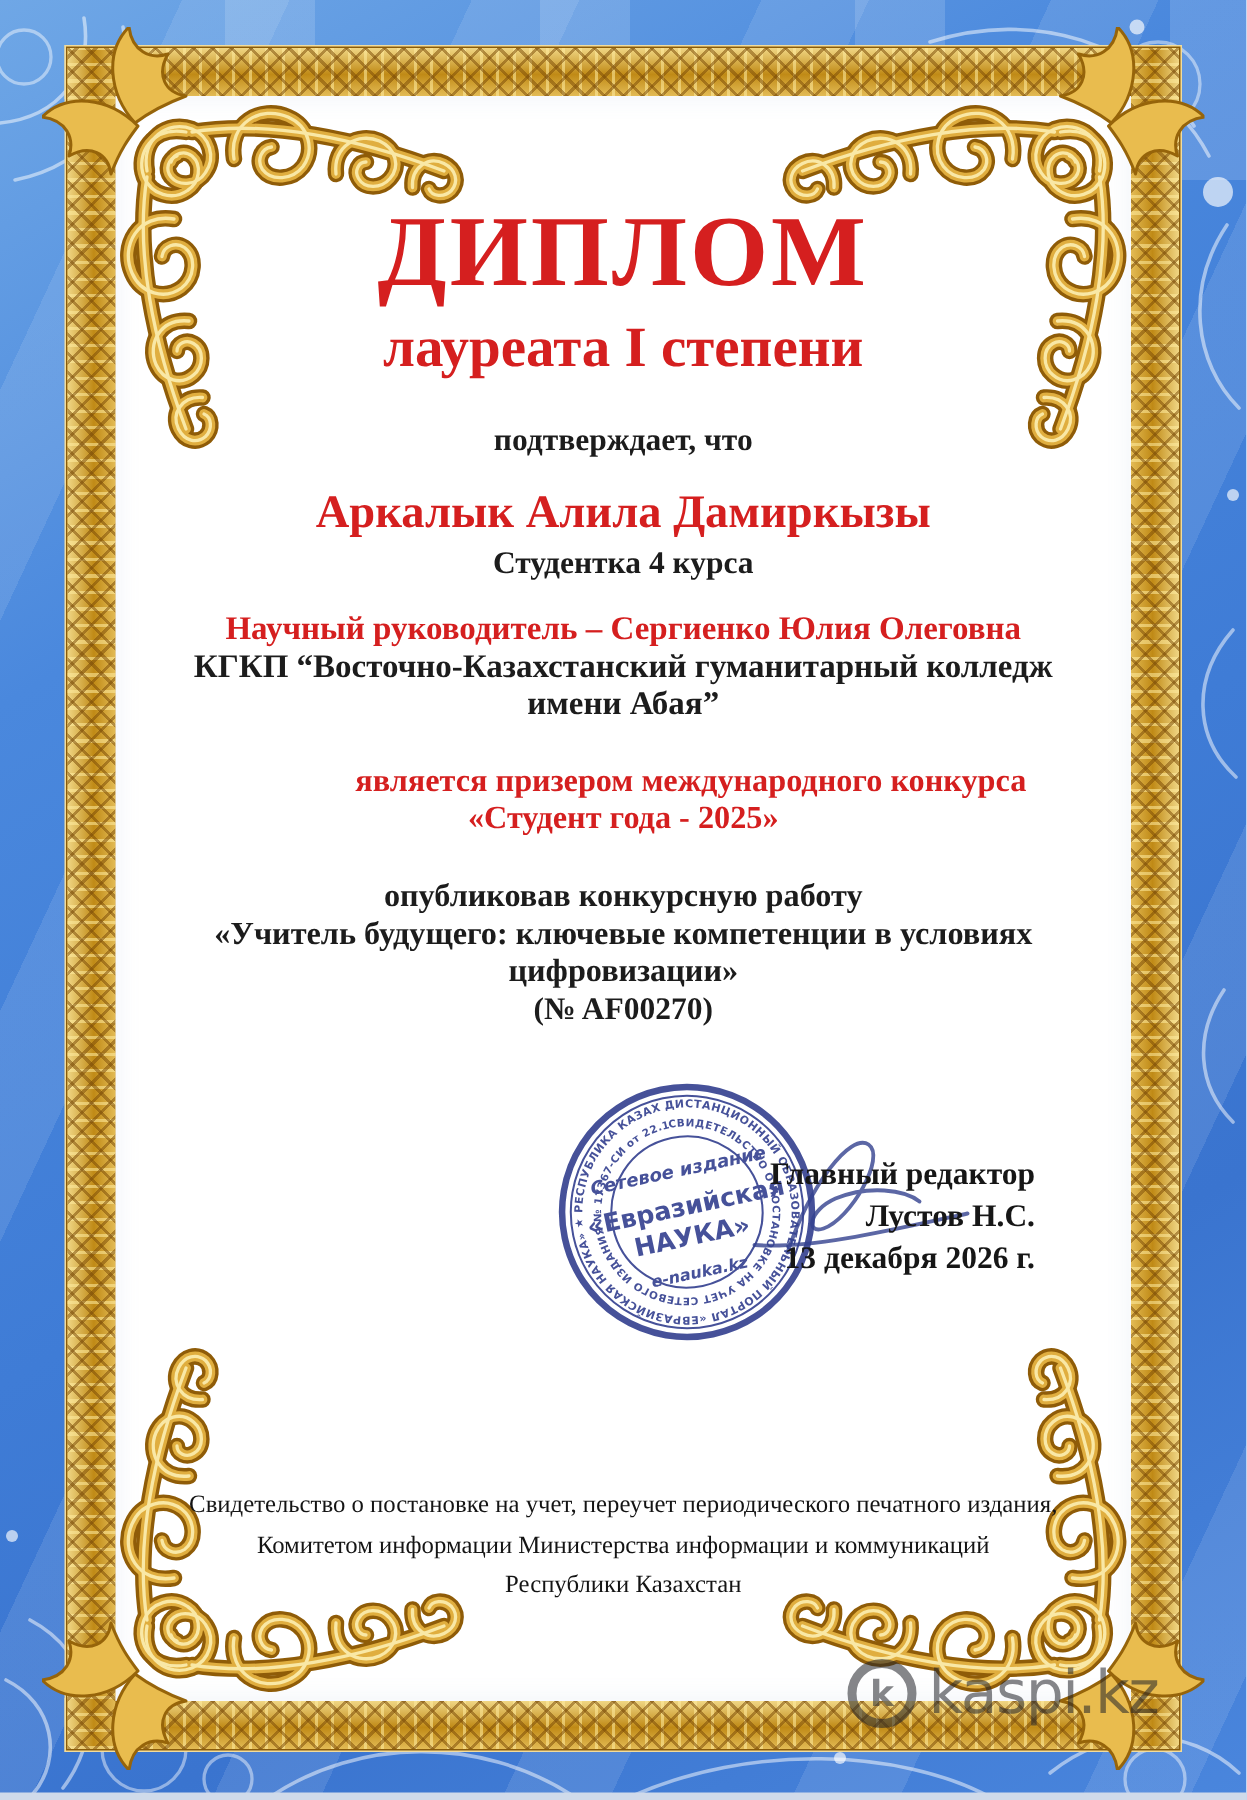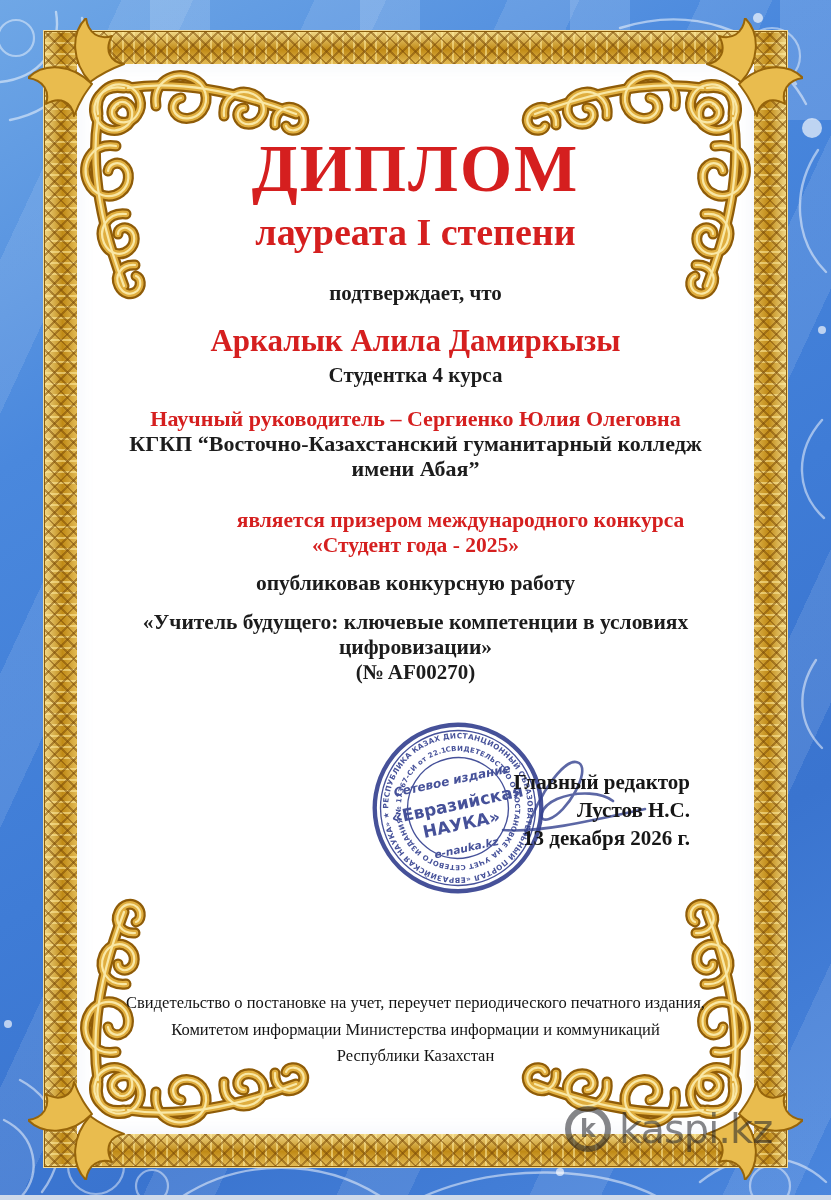--- a/index.html
+++ b/index.html
@@ -61,21 +61,21 @@
   .title{top:130px;font-size:67px;font-weight:bold;letter-spacing:2px;}
   .subtitle{top:210px;font-size:38px;font-weight:bold;}
   .confirms{top:281px;font-size:21px;font-weight:bold;}
   .name{top:323px;font-size:31px;font-weight:bold;}
   .role{top:363px;font-size:21px;font-weight:bold;}
   .supervisor{top:406px;font-size:22px;font-weight:bold;}
   .inst1{top:431px;font-size:22px;font-weight:bold;}
   .inst2{top:456px;font-size:22px;font-weight:bold;}
   .award1{top:508px;font-size:21.5px;font-weight:bold;padding-left:45px;}
   .award2{top:533px;font-size:21.5px;font-weight:bold;}
-  .workintro{top:571px;font-size:21.5px;font-weight:bold;}
+  .workintro{top:585px;font-size:21.5px;font-weight:bold;}
   .work1{top:610px;font-size:21.5px;font-weight:bold;}
   .work2{top:635px;font-size:21.5px;font-weight:bold;text-align:center;}
   .worknum{top:660px;font-size:21px;font-weight:bold;}
   
   .stamp{position:absolute;left:366px;top:716px;width:184px;height:184px;transform:rotate(-12deg);opacity:.88;}
   .stamp .ring{fill:none;stroke:#2d3a8c;}
   .stamp text{fill:#2d3a8c;font-family:"DejaVu Sans",sans-serif;}
   .stamp .ringtext{font-size:7.6px;letter-spacing:.3px;font-weight:bold;}
   .stamp .ringtext2{font-size:7.2px;letter-spacing:.3px;font-weight:bold;}
   .stamp .c1{font-size:12.5px;font-style:italic;font-weight:bold;}

